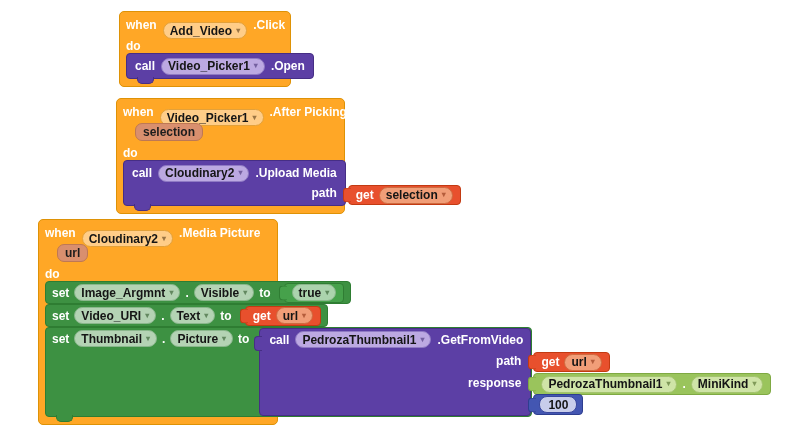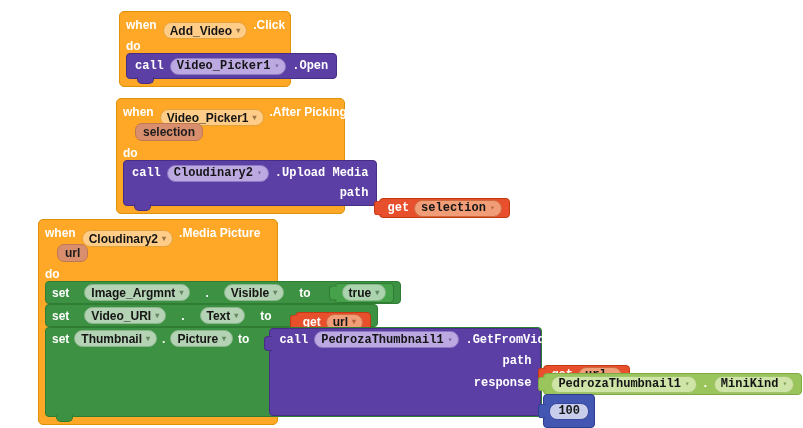--- a/index.html
+++ b/index.html
@@ -32,40 +32,40 @@
   .f-property .arr{color:#33520d;}
   .f-number{background:var(--number-field);border-color:var(--number-field-border);padding:0 8px;border-radius:8px;}
   .badge{display:inline-flex;align-items:center;height:16px;padding:0 7px;border-radius:7px;
          background:var(--badge);border:1px solid var(--badge-border);color:#1d1d1d;}
   .ablock{position:absolute;background:var(--event);border:1px solid var(--event-border);
           border-radius:5px;padding:2px 8px 7px 6px;box-sizing:border-box;}
   .params{display:flex;align-items:center;gap:14px;height:20px;padding-left:12px;}
   .dorow{display:flex;align-items:flex-start;flex-direction:column;}
   .do-label{width:22px;margin-top:4px;flex:none;}
   .mblock{position:relative;background:var(--method);border:1px solid var(--method-border);
-          border-radius:4px;padding:2px 8px;width:max-content;font-family:Liberation Mono, monospace;}
+          border-radius:4px;padding:2px 8px;width:max-content;}
   .mblock .row{height:20px;}
   .prow{height:20px;display:flex;align-items:center;justify-content:flex-end;gap:6px;}
   .gstack{display:flex;flex-direction:column;}
   .gblock{position:relative;background:var(--setter);border:1px solid var(--setter-border);
-          border-radius:4px;display:flex;align-items:center;gap:15px;padding:0 6px;
+          border-radius:4px;display:flex;align-items:center;gap:5px;padding:0 6px;
           height:21px;width:max-content;box-sizing:content-box;}
   .gblock.tall{height:88px;align-items:flex-start;padding-right:0;}
   .grow{display:flex;align-items:center;gap:5px;height:21px;}
   .call3{width:272px;height:88px;padding:0;box-sizing:border-box;margin-left:5px;border-radius:4px;}
   .call3 .prow{height:21.5px;padding:0 9px;}
   .call3 .prow.first{justify-content:flex-start;}
   .ext{position:absolute;left:100%;margin-left:3px;display:flex;align-items:center;}
   .e-path{top:23px;} .e-kind{top:44px;} .e-quality{top:65px;}
   .vblock{position:relative;display:inline-flex;align-items:center;gap:5px;height:20px;
           padding:0 7px;border-radius:4px;border:1px solid;margin-left:8px;box-sizing:border-box;}
   .v-logic{background:var(--logic);border-color:#2F7D33;}
-  .v-getter{background:var(--getter);border-color:var(--getter-border);margin-top:13px;}
+  .v-getter{background:var(--getter);border-color:var(--getter-border);}
   .v-property{background:var(--property);border-color:var(--property-border);height:22px;}
-  .v-number{background:var(--number);border-color:var(--number-border);height:34px;padding:0 5px;}
+  .v-number{background:var(--number);border-color:var(--number-border);height:21px;padding:0 5px;}
   .plug{position:absolute;left:-6px;top:50%;transform:translateY(-50%);width:7px;height:13px;
         border-radius:4px 0 0 4px;border:1px solid;border-right:none;}
   .plug.pg{background:var(--getter);border-color:var(--getter-border);}
   .plug.pl{background:var(--logic);border-color:#2F7D33;}
   .plug.pp{background:var(--property);border-color:var(--property-border);}
   .plug.pn{background:var(--number);border-color:var(--number-border);}
   .plug.pm{background:var(--method);border-color:var(--method-border);}
   .plug-top{top:7px;transform:none;}
   .bump{position:absolute;left:10px;bottom:-6px;width:15px;height:6px;border-radius:0 0 5px 5px;border:1px solid;border-top:none;}
   .bump.m{background:var(--method);border-color:var(--method-border);}

